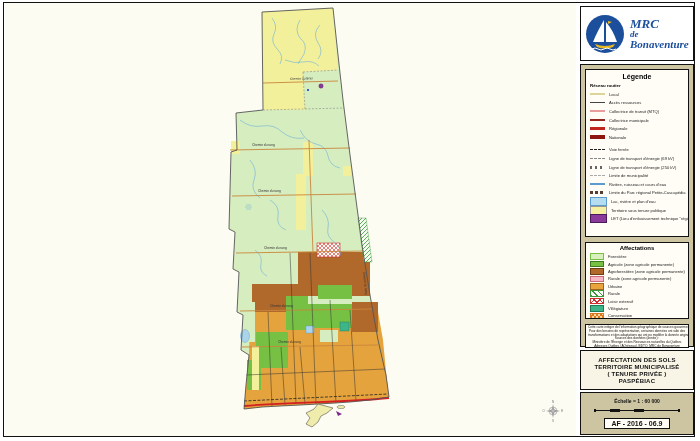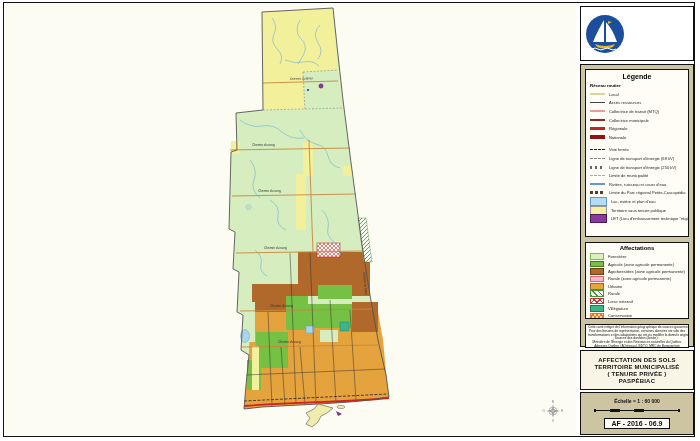--- a/index.html
+++ b/index.html
@@ -206,20 +206,25 @@
 
 <div class="panel-box logo-box">
   <svg class="logo-circle" viewBox="0 0 40 40" width="40" height="40">
     <circle cx="20" cy="20" r="19" fill="#1b4f9c"></circle>
     <path d="M19,6 L19,28 L8,28 Q12,18 19,6 Z" fill="#ffffff"></path>
     <path d="M21,8 L21,28 L32,28 Q28,16 21,8 Z" fill="#ffffff"></path>
     <path d="M10,30 Q20,34 30,30 L28,33 Q20,36 12,33 Z" fill="#e8b820"></path>
     <path d="M7,35 q3,-2 6,0 q3,2 6,0 q3,-2 6,0 q3,2 6,0" stroke="#ffffff" stroke-width="1" fill="none"></path>
     <path d="M23,7 l4,1 l-4,2 z" fill="#e8b820"></path>
   </svg>
+  <div class="logo-text">
+    <div class="l1">MRC</div>
+    <div class="l2">de</div>
+    <div class="l3">Bonaventure</div>
+  </div>
 </div>
 
 <div class="panel-box legend-wrap">
   <div class="white-box legende-box">
     <div class="lg-title">Légende</div>
     <div class="lg-sub">Réseau routier</div>
     <div>
         <div class="lg-row">
           <span class="sw sw-local"></span>
           <span class="lg-label">Local</span>

